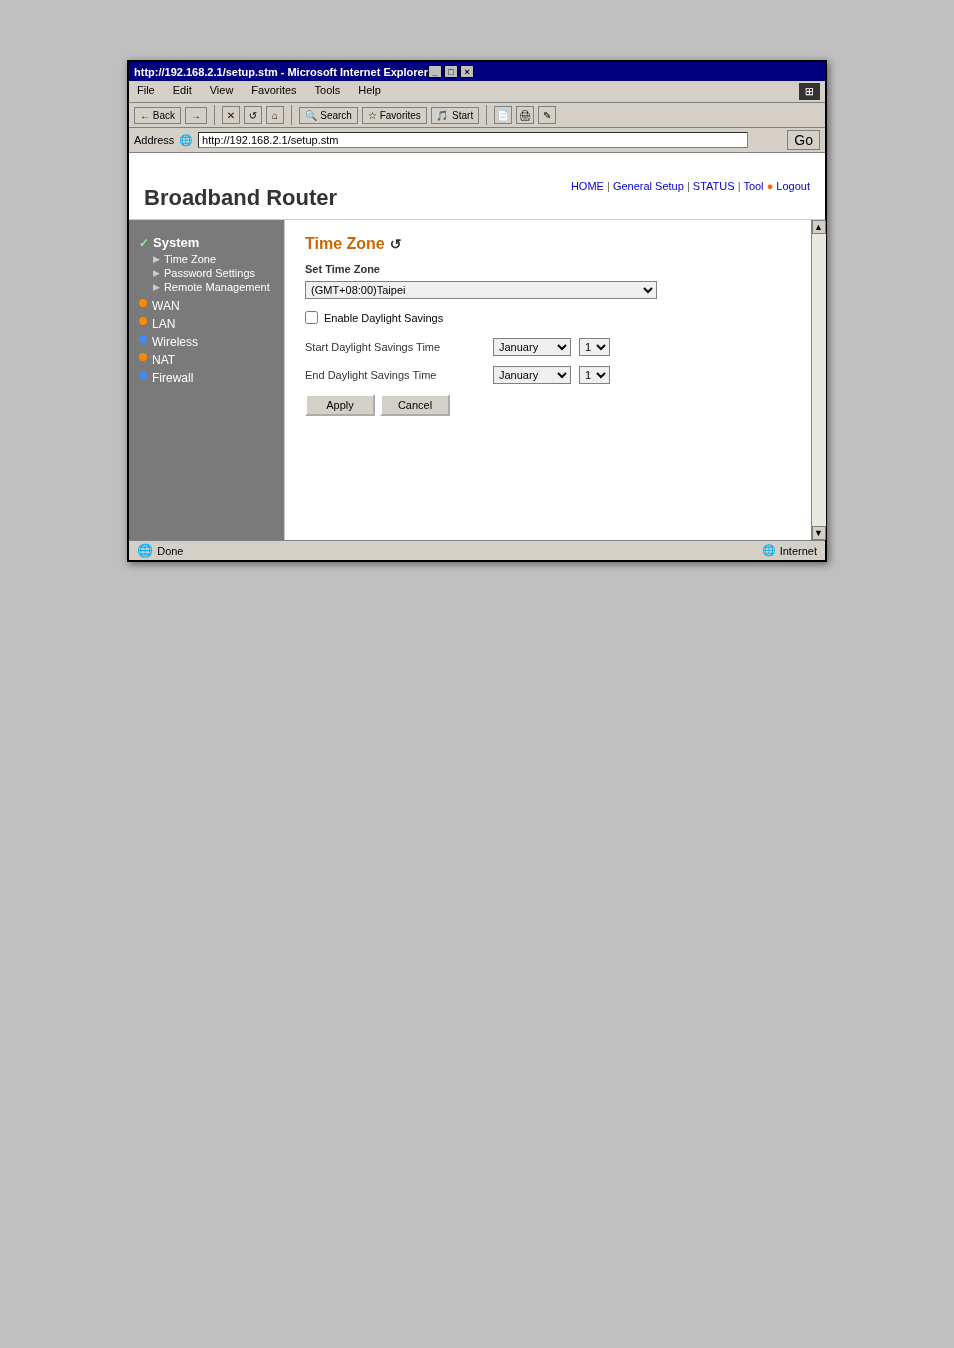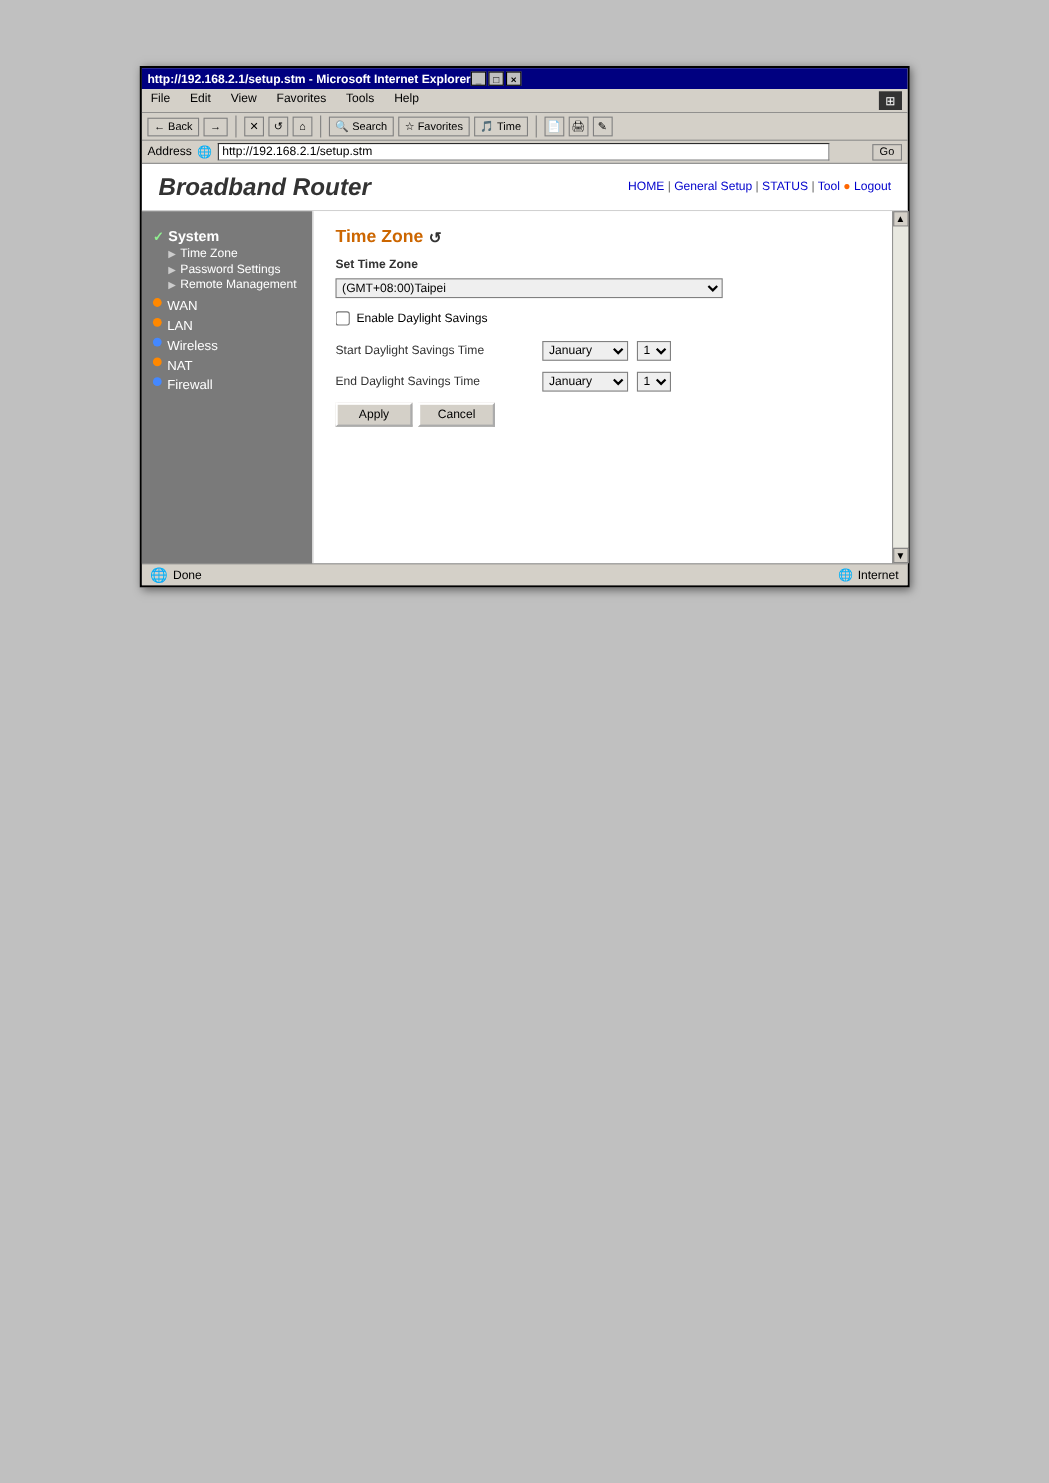--- a/index.html
+++ b/index.html
@@ -115,38 +115,38 @@
       border: 1px inset #808080;
       padding: 1px 3px;
       font-size: 11px;
       background: #fff;
     }
     .go-btn {
       background: #d4d0c8;
       border: 1px solid #808080;
       padding: 1px 6px;
       cursor: pointer;
-      font-size: 10px;
+      font-size: 14px;
       margin-left: 34px;
     }
 
     
     .router-header {
       background: #fff;
       padding: 8px 15px;
       display: flex;
       justify-content: space-between;
       align-items: center;
       border-bottom: 1px solid #ccc;
     }
     .router-title {
       font-size: 22px;
-      font-style: italic;
       font-weight: bold;
       color: #333;
+      margin-top: 24px;
     }
     .nav-links {
       font-size: 11px;
       color: #333;
     }
     .nav-links a {
       color: #0000cc;
       text-decoration: none;
       font-size: 11px;
     }
@@ -391,21 +391,21 @@
   <div class="toolbar">
     <button class="toolbar-btn">← Back</button>
     <button class="toolbar-btn">→</button>
     <div class="toolbar-sep"></div>
     <div class="toolbar-icon">✕</div>
     <div class="toolbar-icon">↺</div>
     <div class="toolbar-icon">⌂</div>
     <div class="toolbar-sep"></div>
     <button class="toolbar-btn">🔍 Search</button>
     <button class="toolbar-btn">☆ Favorites</button>
-    <button class="toolbar-btn">🎵 Time</button>
+    <button class="toolbar-btn">🎵 Start</button>
     <div class="toolbar-sep"></div>
     <div class="toolbar-icon">📄</div>
     <div class="toolbar-icon">🖨</div>
     <div class="toolbar-icon">✎</div>
   </div>
 
   <div class="address-bar">
     <span class="address-label">Address</span>
     <span>🌐</span>
     <input class="address-input" type="text" value="http://192.168.2.1/setup.stm" style="">

